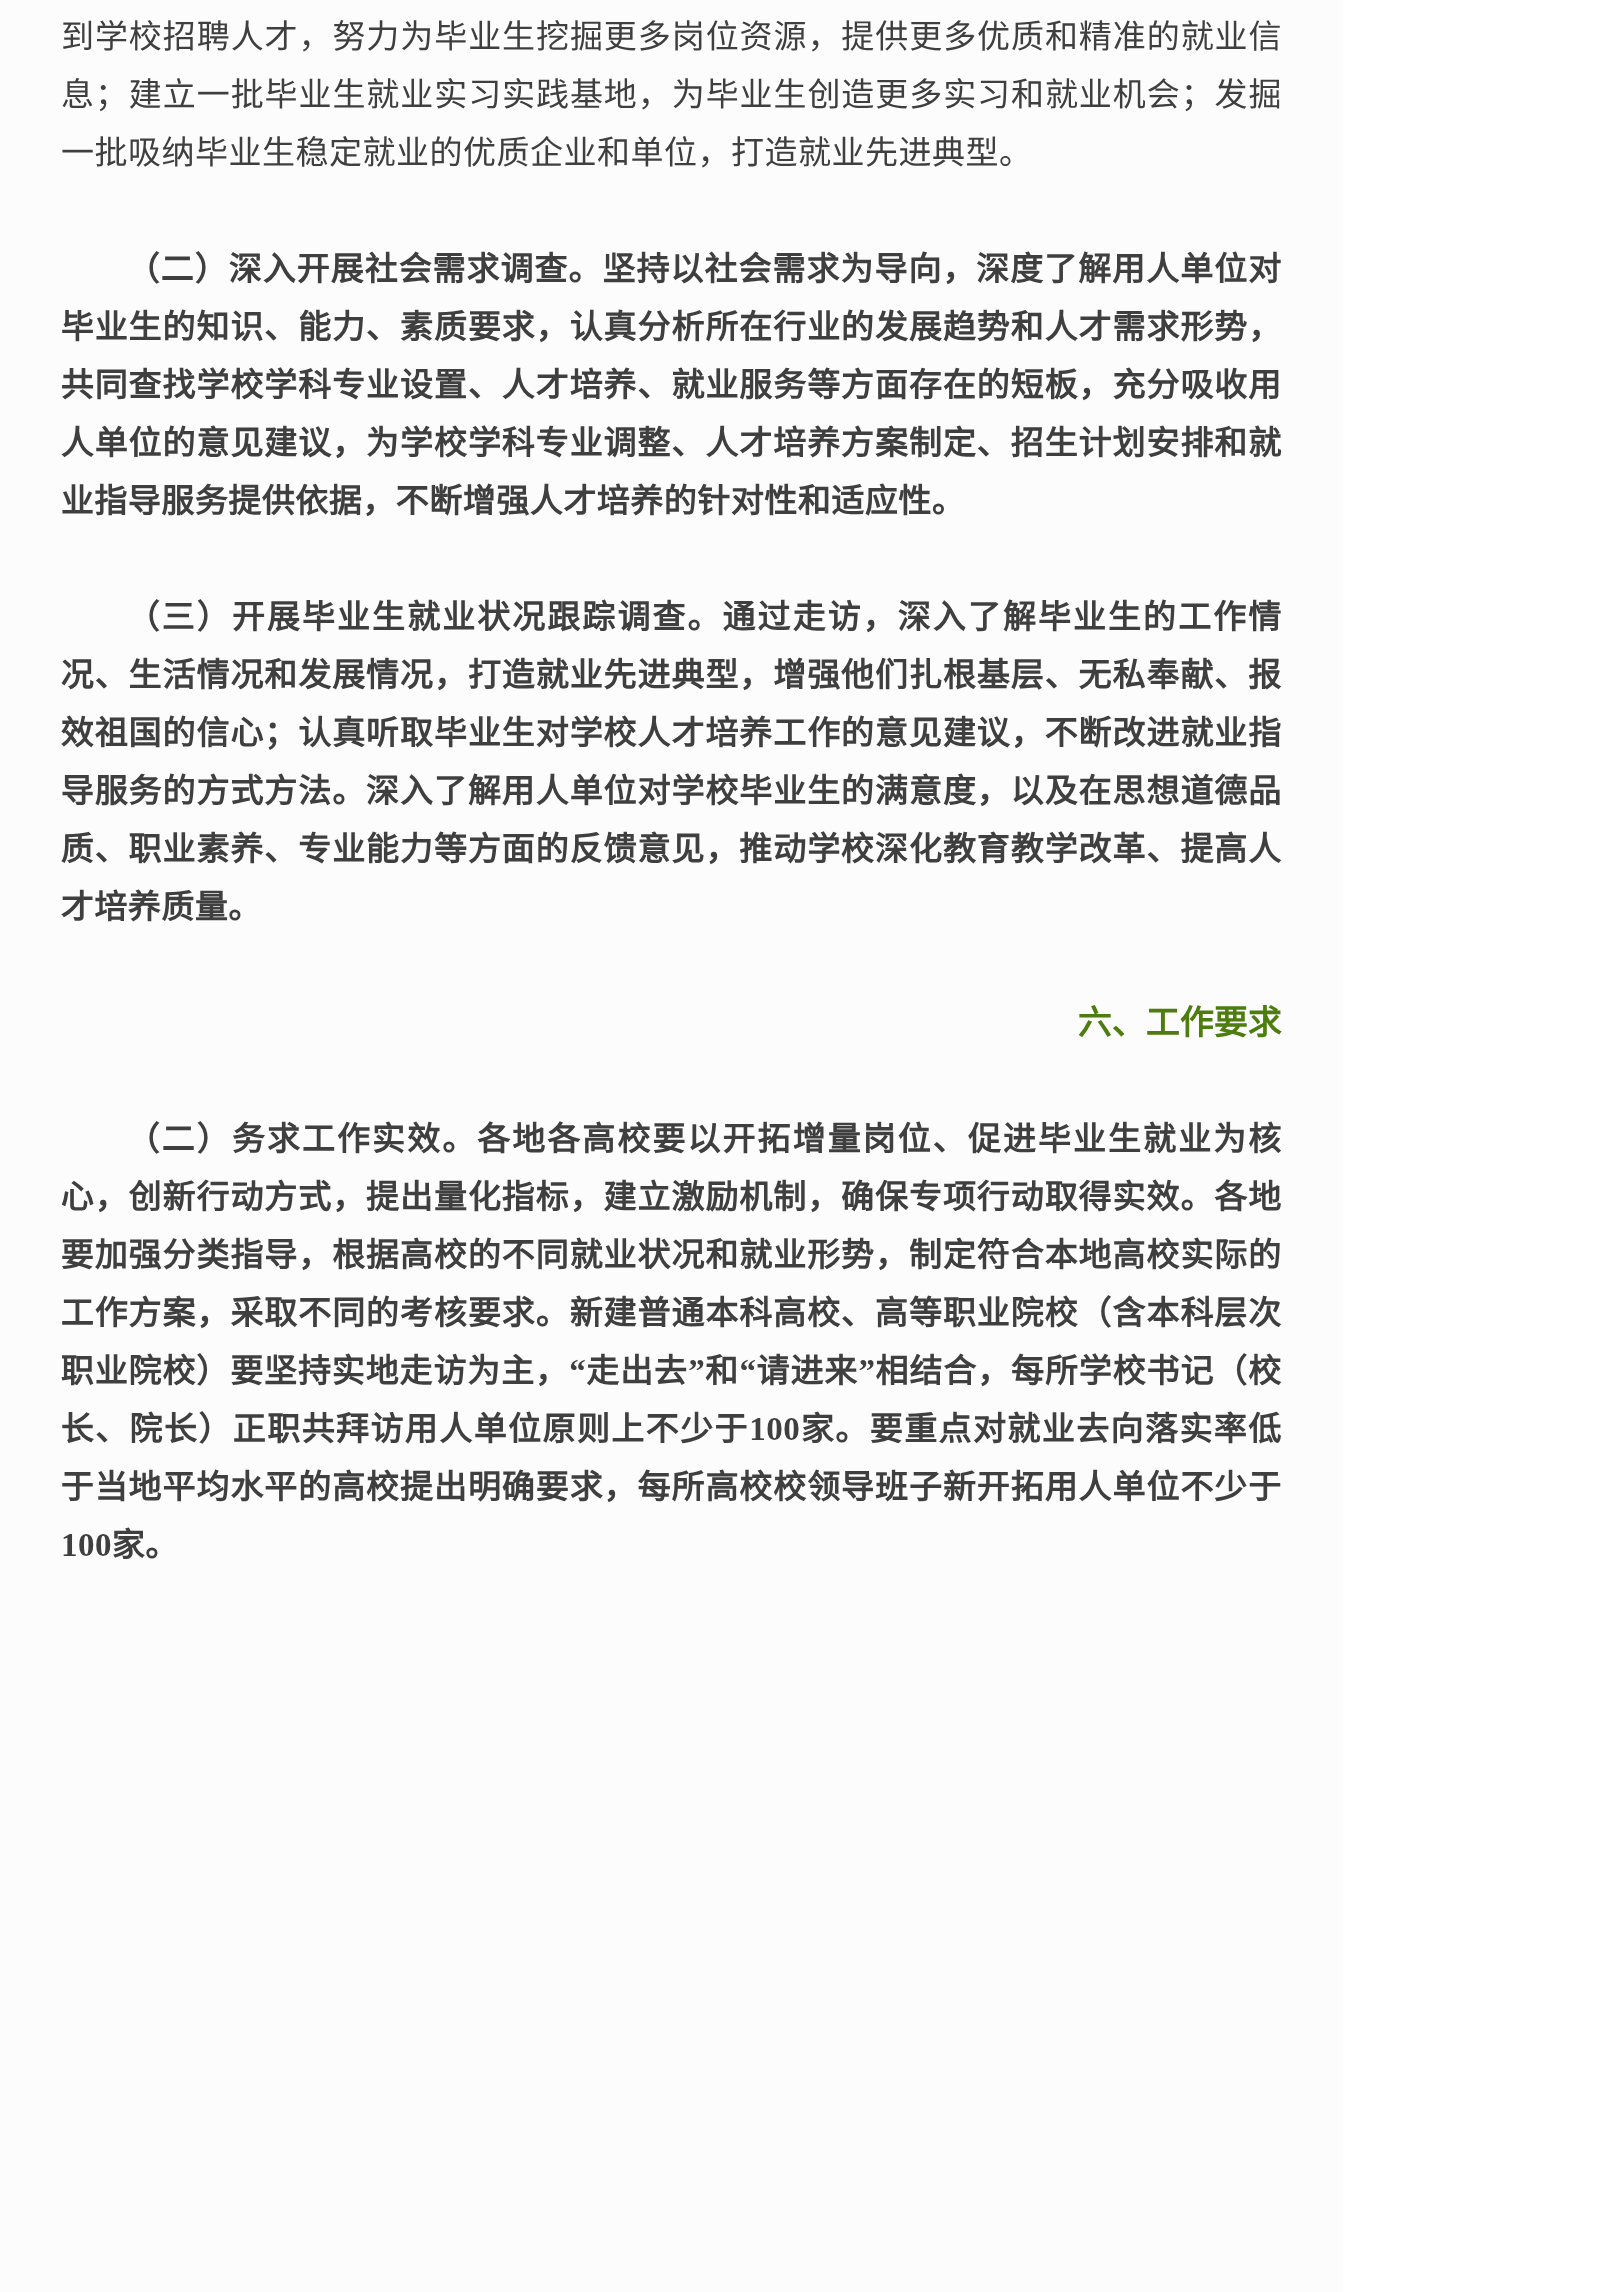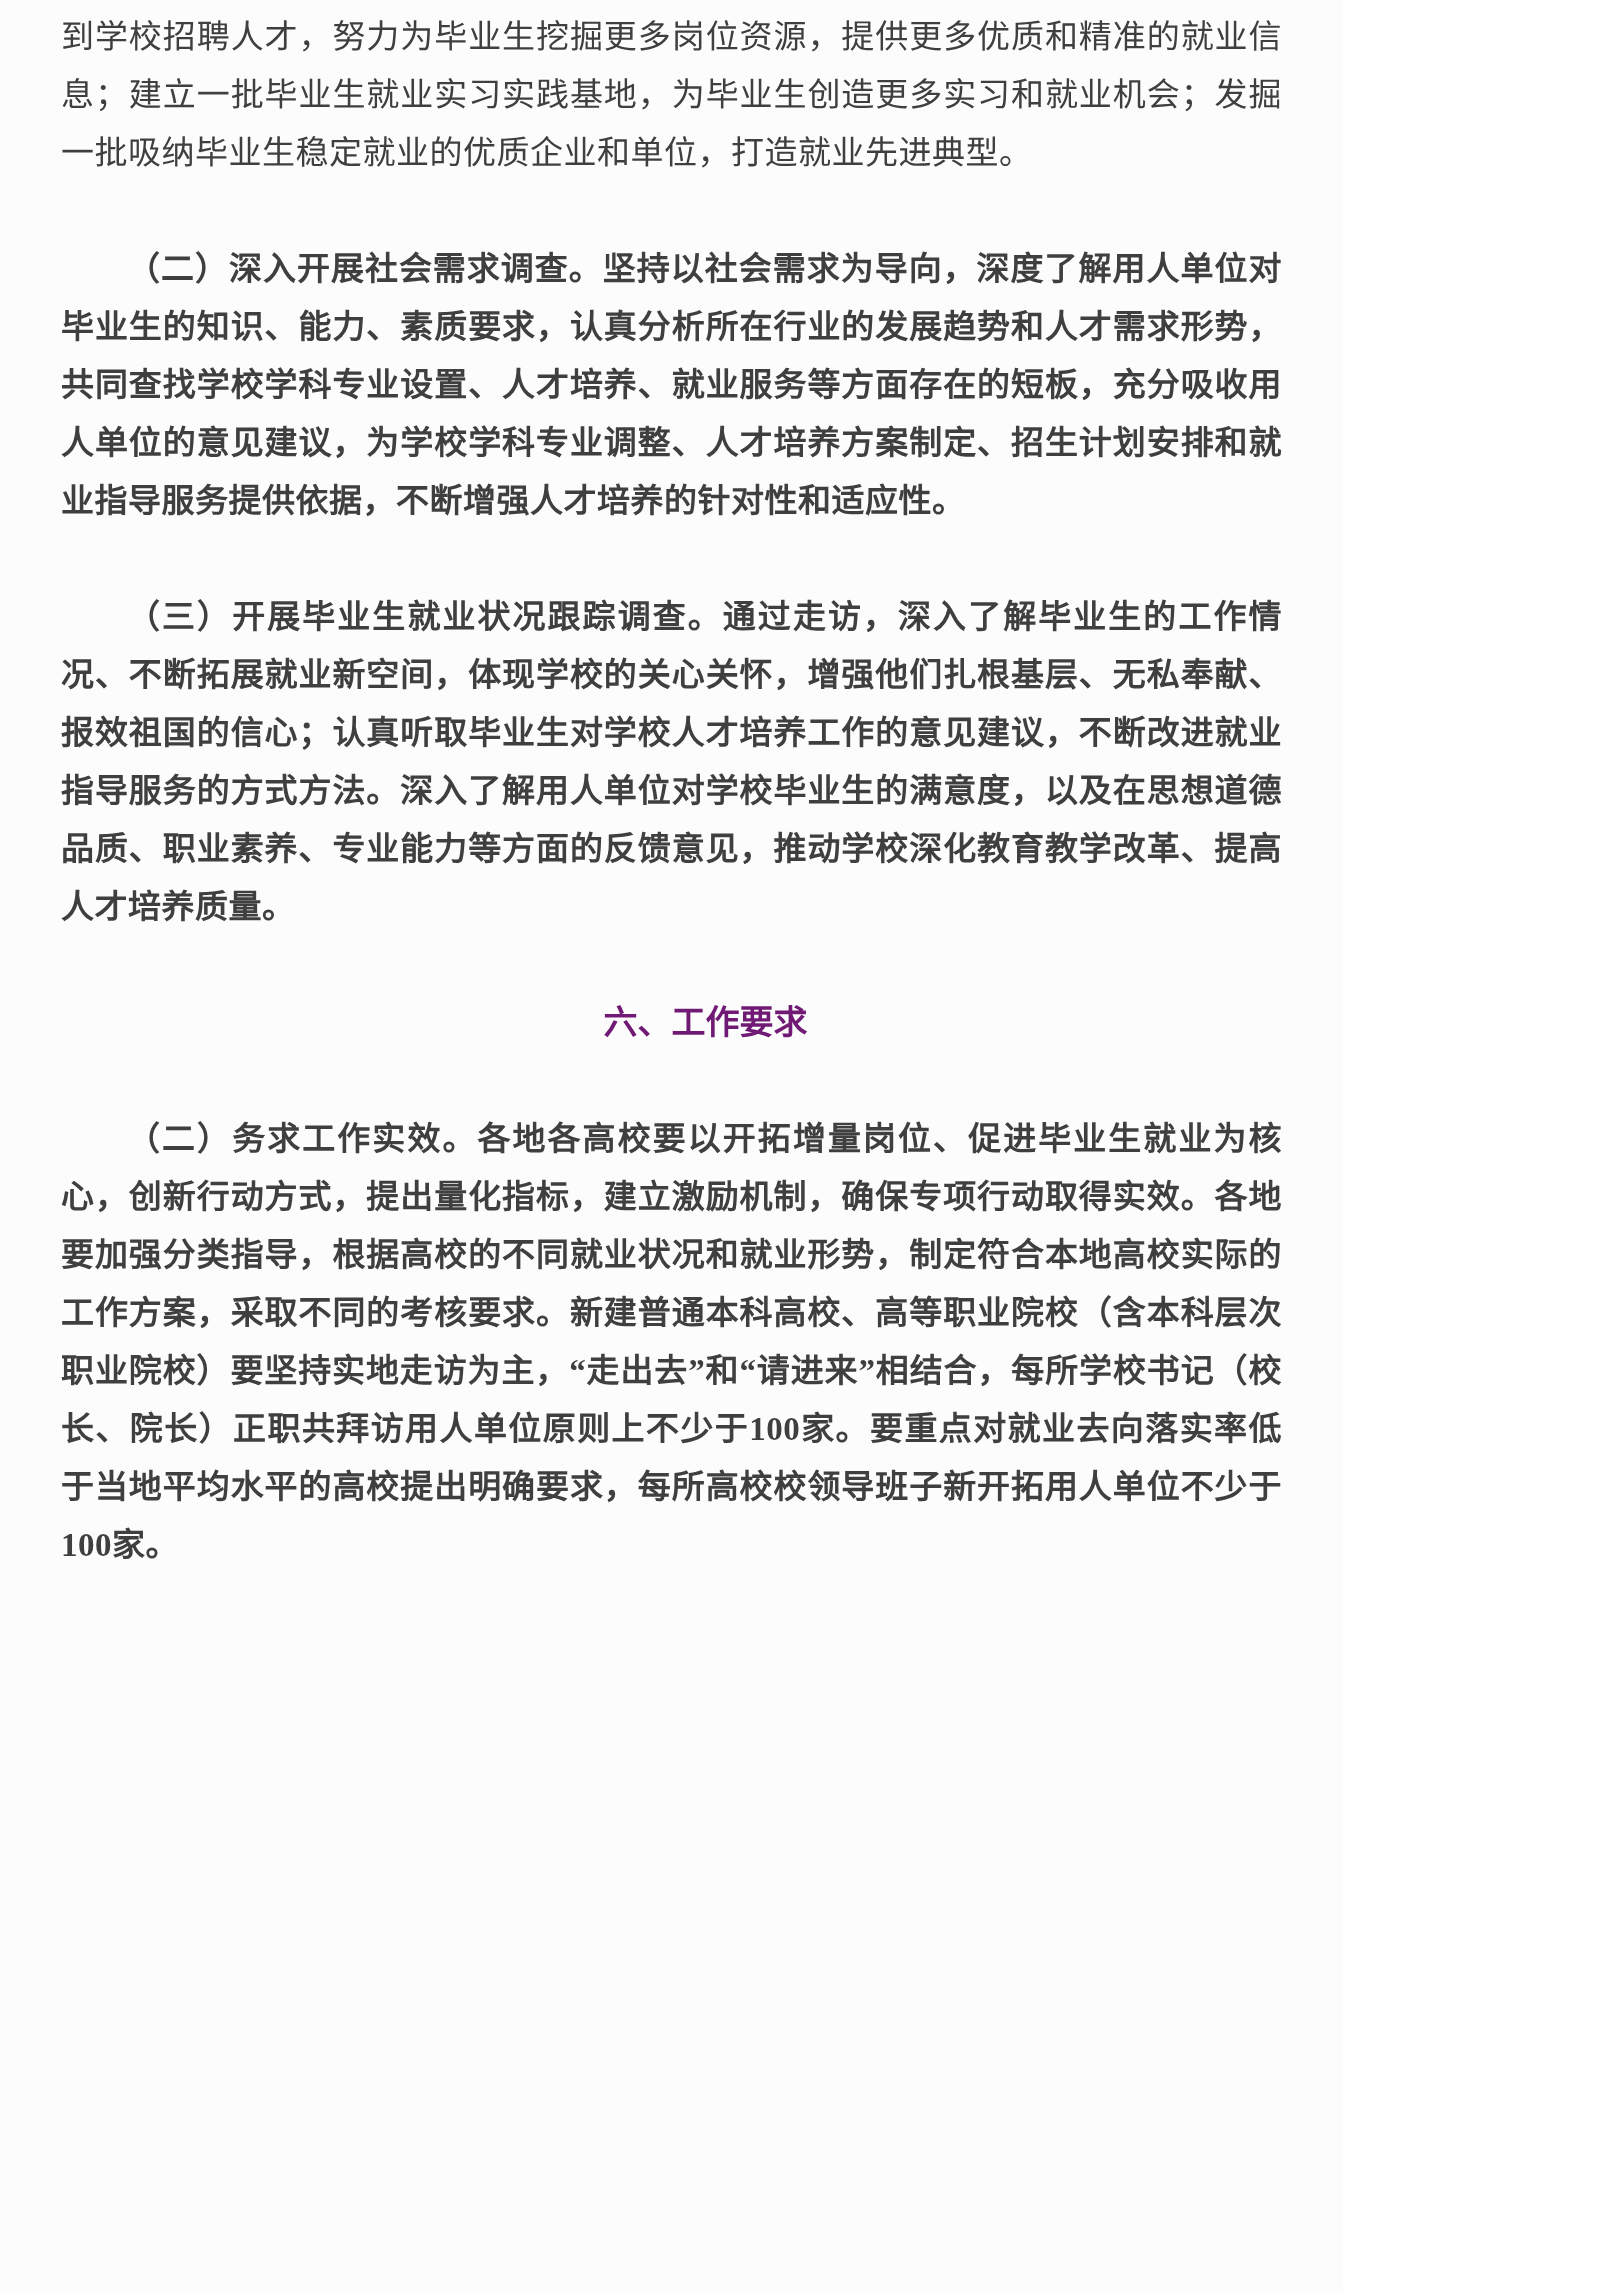--- a/index.html
+++ b/index.html
@@ -26,35 +26,35 @@
     letter-spacing: 0.5px;
   }
   .para.indent {
     text-indent: 2em;
     font-weight: bold;
   }
   .heading {
     margin: 0 0 58px 0;
     font-size: 34px;
     line-height: 58px;
-    color: #701a75;
+    color: #4d7c0f;
     font-weight: bold;
     text-indent: 2em;
-    text-align: center;
+    text-align: right;
   }
 </style>
 </head>
 <body>
 
 <div class="page">
   <p class="para">到学校招聘人才，努力为毕业生挖掘更多岗位资源，提供更多优质和精准的就业信息；建立一批毕业生就业实习实践基地，为毕业生创造更多实习和就业机会；发掘一批吸纳毕业生稳定就业的优质企业和单位，打造就业先进典型。</p>
 
   <p class="para indent">（二）深入开展社会需求调查。坚持以社会需求为导向，深度了解用人单位对毕业生的知识、能力、素质要求，认真分析所在行业的发展趋势和人才需求形势，共同查找学校学科专业设置、人才培养、就业服务等方面存在的短板，充分吸收用人单位的意见建议，为学校学科专业调整、人才培养方案制定、招生计划安排和就业指导服务提供依据，不断增强人才培养的针对性和适应性。</p>
 
-  <p class="para indent">（三）开展毕业生就业状况跟踪调查。通过走访，深入了解毕业生的工作情况、不断拓展就业新空间，体现学校的关心关怀，增强他们扎根基层、无私奉献、报效祖国的信心；认真听取毕业生对学校人才培养工作的意见建议，不断改进就业指导服务的方式方法。深入了解用人单位对学校毕业生的满意度，以及在思想道德品质、职业素养、专业能力等方面的反馈意见，推动学校深化教育教学改革、提高人才培养质量。</p>
+  <p class="para indent">（三）开展毕业生就业状况跟踪调查。通过走访，深入了解毕业生的工作情况、生活情况和发展情况，打造就业先进典型，增强他们扎根基层、无私奉献、报效祖国的信心；认真听取毕业生对学校人才培养工作的意见建议，不断改进就业指导服务的方式方法。深入了解用人单位对学校毕业生的满意度，以及在思想道德品质、职业素养、专业能力等方面的反馈意见，推动学校深化教育教学改革、提高人才培养质量。</p>
 
   <h2 class="heading">六、工作要求</h2>
 
 
   <p class="para indent">（二）务求工作实效。各地各高校要以开拓增量岗位、促进毕业生就业为核心，创新行动方式，提出量化指标，建立激励机制，确保专项行动取得实效。各地要加强分类指导，根据高校的不同就业状况和就业形势，制定符合本地高校实际的工作方案，采取不同的考核要求。新建普通本科高校、高等职业院校（含本科层次职业院校）要坚持实地走访为主，“走出去”和“请进来”相结合，每所学校书记（校长、院长）正职共拜访用人单位原则上不少于100家。要重点对就业去向落实率低于当地平均水平的高校提出明确要求，每所高校校领导班子新开拓用人单位不少于100家。</p>
 
 
 </div>
 
 

